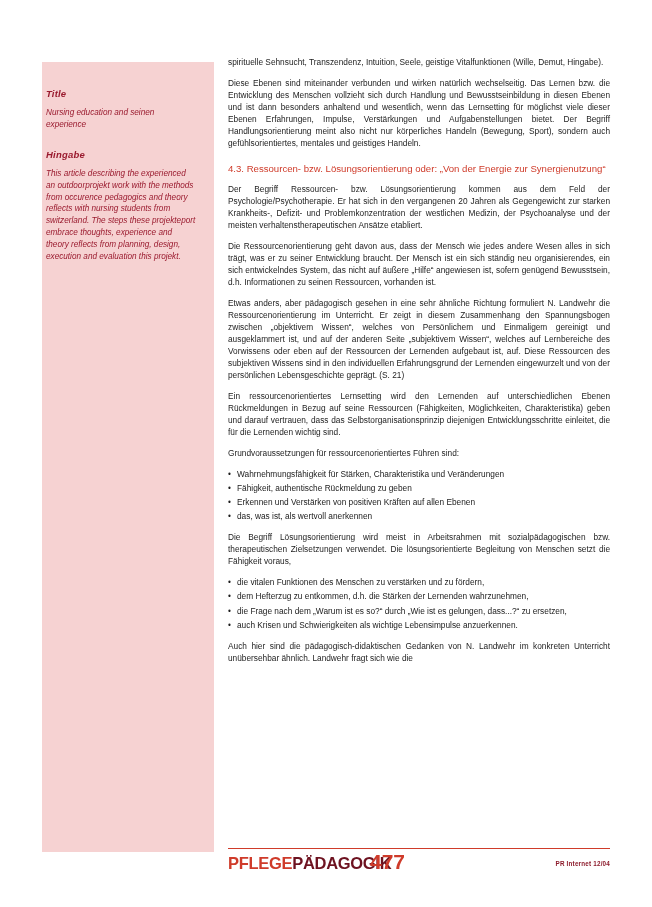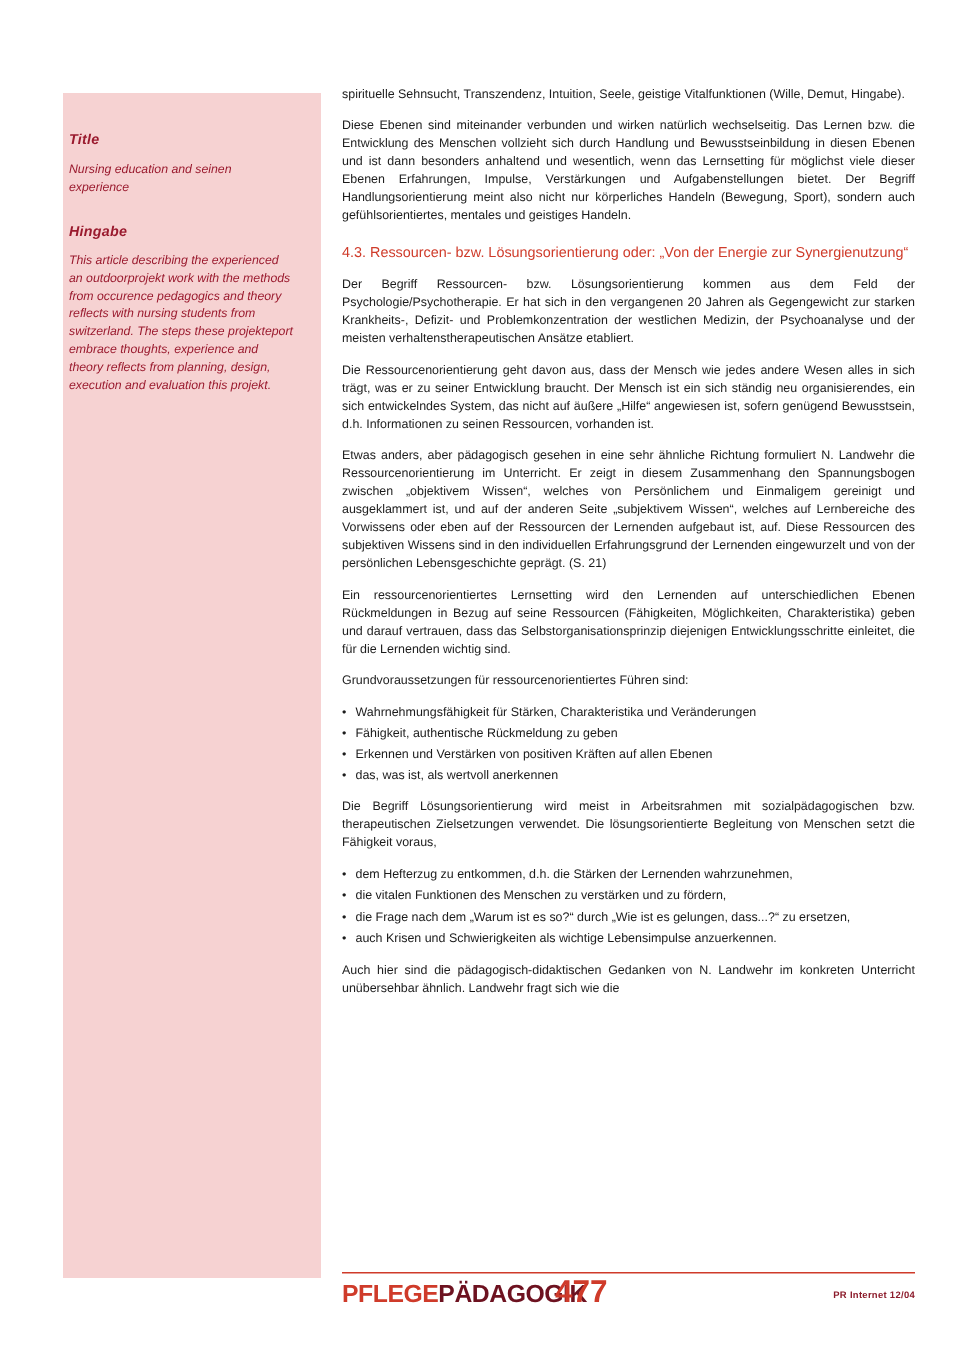--- a/index.html
+++ b/index.html
@@ -185,22 +185,22 @@
     <p class="body-p">Grundvoraussetzungen für ressourcenorientiertes Führen sind:</p>
     <ul class="bullets">
       <li>Wahrnehmungsfähigkeit für Stärken, Charakteristika und Veränderungen</li>
       <li>Fähigkeit, authentische Rückmeldung zu geben</li>
       <li>Erkennen und Verstärken von positiven Kräften auf allen Ebenen</li>
       <li>das, was ist, als wertvoll anerkennen</li>
     </ul>
 
     <p class="body-p">Die Begriff Lösungsorientierung wird meist in Arbeitsrahmen mit sozialpädagogischen bzw. therapeutischen Zielsetzungen verwendet. Die lösungsorientierte Begleitung von Menschen setzt die Fähigkeit voraus,</p>
     <ul class="bullets">
+      <li>die vitalen Funktionen des Menschen zu verstärken und zu fördern,</li>
       <li>dem Hefterzug zu entkommen, d.h. die Stärken der Lernenden wahrzunehmen,</li>
-      <li>die vitalen Funktionen des Menschen zu verstärken und zu fördern,</li>
       <li>die Frage nach dem „Warum ist es so?“ durch „Wie ist es gelungen, dass...?“ zu ersetzen,</li>
       <li>auch Krisen und Schwierigkeiten als wichtige Lebensimpulse anzuerkennen.</li>
     </ul>
 
     <p class="body-p nospace">Auch hier sind die pädagogisch-didaktischen Gedanken von N. Landwehr im konkreten Unterricht unübersehbar ähnlich. Landwehr fragt sich wie die</p>
 
   </main>
 
   <footer class="footer">
     <div class="footer-rule"></div>

